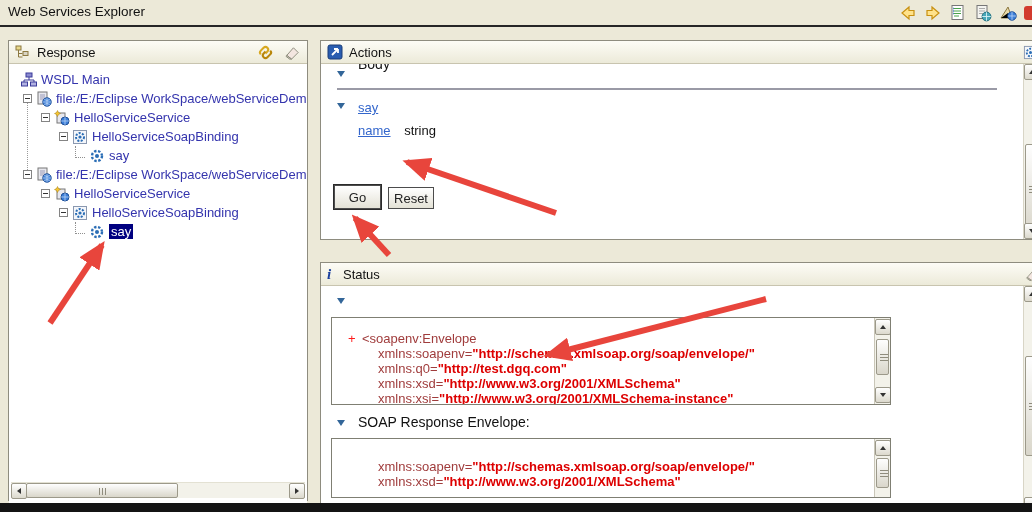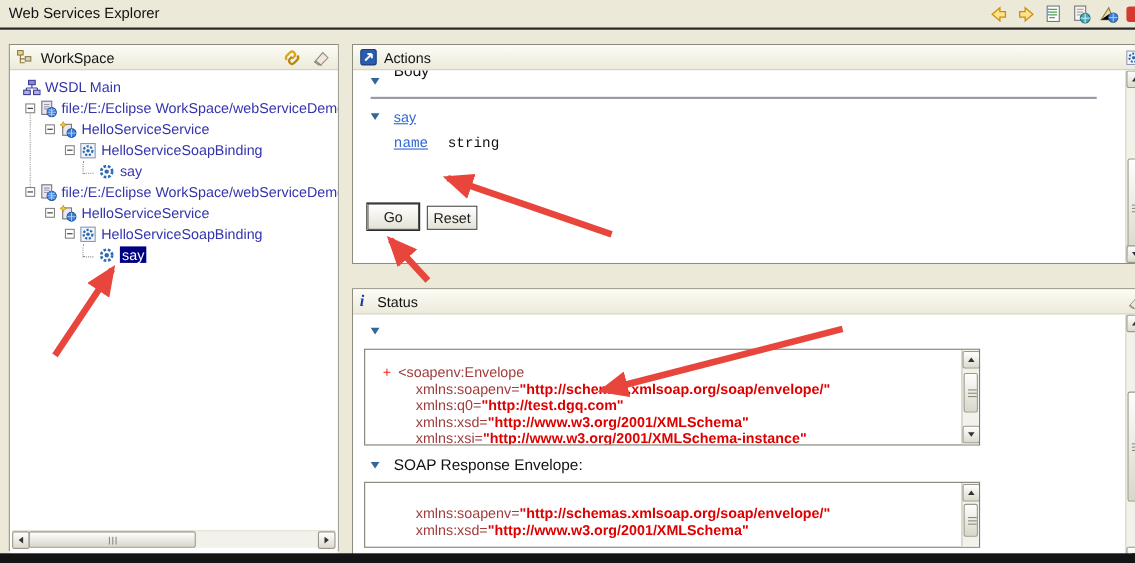--- a/index.html
+++ b/index.html
@@ -70,21 +70,21 @@
   #actions { left:320px; top:40px; width:718px; height:200px; }
   #actions-body { height:175px; }
   .twistie { width:0; height:0; border-left:4px solid transparent; border-right:4px solid transparent; border-top:6px solid #336699; position:absolute; }
   .section-heading { font-weight:normal; font-size:14px; color:#111; }
   #body-heading { position:absolute; top:-8px; left:37px; }
   #body-twistie { top:7px; left:16px; }
   #actions-sep { position:absolute; top:24px; left:16px; width:660px; height:2px; background:#9a9aa6; }
   .blue-link { color:#3366cc; text-decoration:underline; font-size:13px; cursor:pointer; }
   #say-row { position:absolute; top:34px; left:37px; }
   #say-twistie { top:39px; left:16px; }
-  #name-row { position:absolute; top:59px; left:37px; font-size:13px;font-family:Liberation Mono, monospace; }
+  #name-row { position:absolute; top:59px; left:37px; font-size:13px; }
   #name-row .ptype { color:#111; margin-left:10px; }
   #param-input {
     position:absolute; top:84px; left:24px; width:648px; height:20px;
     border:1px solid #8f8f86; font-size:13px; padding:1px 3px;
     font-family:"Liberation Sans", sans-serif;
   }
   .xp-btn {
     position:absolute; height:22px;
     background:linear-gradient(#ffffff,#e4e2d6);
     border:1px solid #4c4c4c; font-size:13px; color:#222;
@@ -228,21 +228,21 @@
 </div>
 <div class="topline"></div>
 
 <div id="navigator" class="pane">
   <div class="pane-header">
     <svg class="icon" width="16" height="16" viewBox="0 0 16 16">
       <rect x="1" y="2" width="5" height="4" fill="#e8d88a" stroke="#8c7840"></rect>
       <path d="M3.5 6 v7 h4 M3.5 9.5 h4" stroke="#8c7840" fill="none"></path>
       <rect x="8" y="7.5" width="5" height="4" fill="#d8d4c4" stroke="#8c7840"></rect>
     </svg>
-    <span class="ph-label">WorkSpace</span>
+    <span class="ph-label">Response</span>
     <span class="hdr-right">
       <span>
           <svg class="icon" width="17" height="17">
             <use href="#sym-link"></use>
           </svg>
         </span>
       <span>
           <svg class="icon" width="17" height="17">
             <use href="#sym-eraser"></use>
           </svg>

